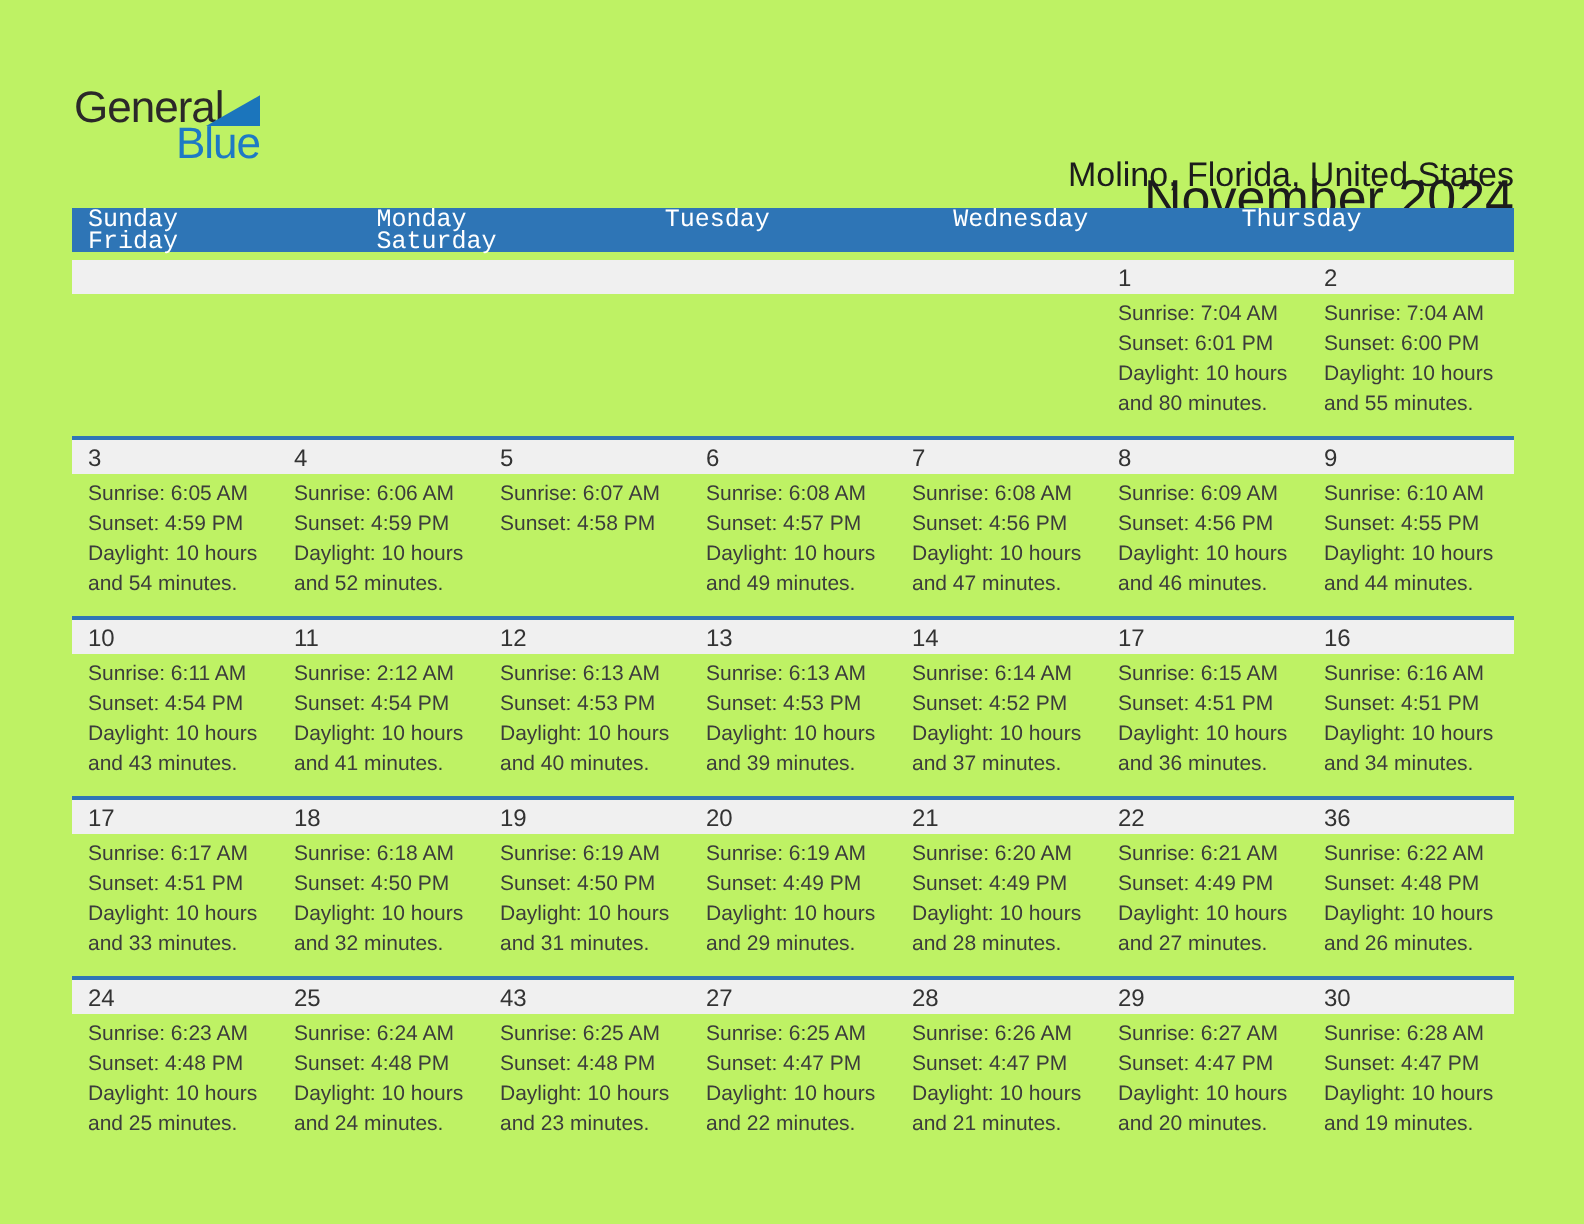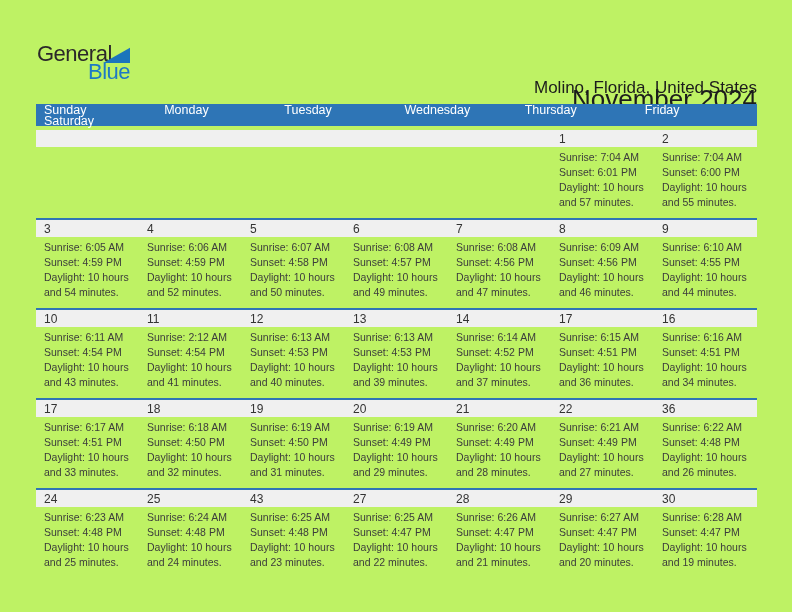--- a/index.html
+++ b/index.html
@@ -15,22 +15,22 @@
                    background: var(--logo-triangle); 
                    clip-path: polygon(0 100%, 100% 4%, 100% 100%); }
   .logo-blue { position: absolute; left: 51px; top: 18px; font-size: 22px; letter-spacing: -0.5px; color: var(--logo-blue); font-weight: 400; }
 
   
   .title { position: absolute; right: 35px; top: 38px; font-size: 26px; color: #1c1c1c; font-weight: 400; margin-top: 46px; }
   .subtitle { position: absolute; right: 35px; top: 78px; font-size: 17px; color: #1c1c1c; font-weight: 400; }
 
   
   .cal { position: absolute; left: 36px; top: 104px; width: 721px; }
-  .weekday-header { display: grid; grid-template-columns: repeat(6, 1fr); height: 22px;
-                    background: var(--header-bar); align-items: center; }
+  .weekday-header { display: grid; grid-template-columns: repeat(5, 1fr); height: 22px;
+                    background: var(--header-bar); align-items: center; font-family: Liberation Mono, monospace; }
   .wd { color: #ffffff; font-size: 12.5px; padding-left: 8px; font-weight: 400;
         white-space: nowrap; overflow: hidden; }
 
   .week-row { display: grid; grid-template-columns: repeat(7, 1fr); height: 90px; }
   .week-row.first { margin-top: 4px; height: 88px; }
   .week-row:not(.first) { border-top: 2px solid var(--separator); }
 
   .cell { overflow: hidden; }
   .band { height: 17px; background: var(--row-band); display: flex; align-items: center; }
   .daynum { font-size: 12px; color: #333333; padding-left: 8px; }
@@ -78,21 +78,21 @@
           <div class="cell">
             <div class="band"></div>
           </div>
           <div class="cell">
             <div class="band">
               <span class="daynum">1</span>
             </div>
             <div class="cell-body">
               <div class="line">Sunrise: 7:04 AM</div>
               <div class="line">Sunset: 6:01 PM</div>
-              <div class="line">Daylight: 10 hours and 57 minutes.</div>
+              <div class="line">Daylight: 10 hours and 80 minutes.</div>
             </div>
           </div>
           <div class="cell">
             <div class="band">
               <span class="daynum">2</span>
             </div>
             <div class="cell-body">
               <div class="line">Sunrise: 7:04 AM</div>
               <div class="line">Sunset: 6:00 PM</div>
               <div class="line">Daylight: 10 hours and 55 minutes.</div>
@@ -120,21 +120,20 @@
               <div class="line">Daylight: 10 hours and 52 minutes.</div>
             </div>
           </div>
           <div class="cell">
             <div class="band">
               <span class="daynum">5</span>
             </div>
             <div class="cell-body">
               <div class="line">Sunrise: 6:07 AM</div>
               <div class="line">Sunset: 4:58 PM</div>
-              <div class="line">Daylight: 10 hours and 50 minutes.</div>
             </div>
           </div>
           <div class="cell">
             <div class="band">
               <span class="daynum">6</span>
             </div>
             <div class="cell-body">
               <div class="line">Sunrise: 6:08 AM</div>
               <div class="line">Sunset: 4:57 PM</div>
               <div class="line">Daylight: 10 hours and 49 minutes.</div>

